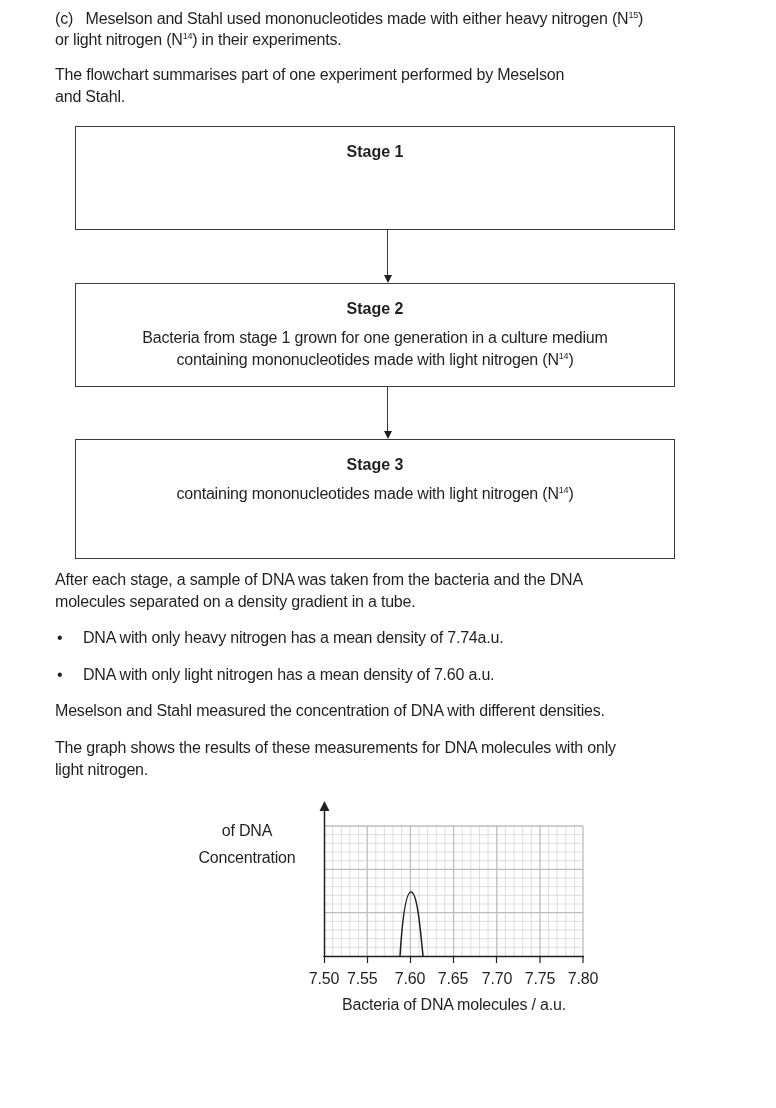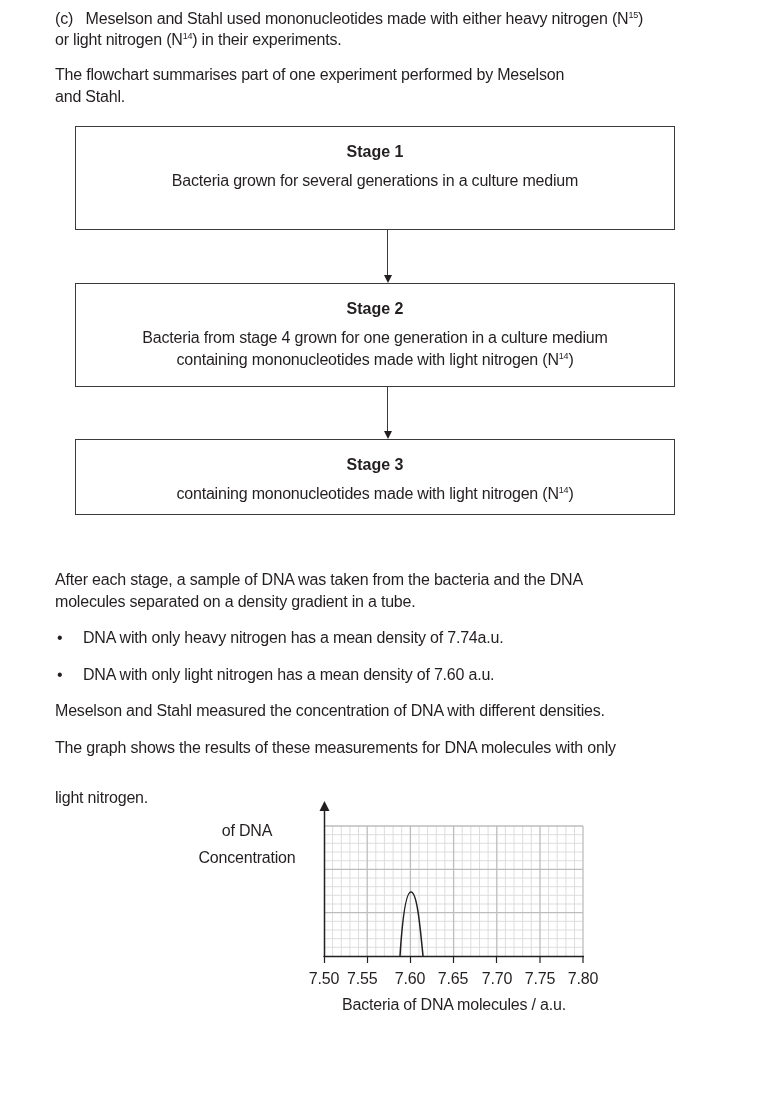--- a/index.html
+++ b/index.html
@@ -36,59 +36,58 @@
   <span>or light nitrogen (N</span><sup>14</sup><span>) in their experiments.</span>
 </div>
 
 <div class="abs txt" style="left:55px; top:64px;">The flowchart summarises part of one experiment performed by Meselson</div>
 <div class="abs txt" style="left:55px; top:86px;">and Stahl.</div>
 
 <div>
   <div class="box" style="top:126px; height:104px;">
     <div class="title">Stage 1</div>
     <div class="desc">
-      <div>Bacteria grown for several generations in a culture medium</div>
     </div>
   </div>
 
   <div class="arrow" style="top:230px; height:46px;"></div>
   <div class="arrowhead" style="left:384px; top:275px;"></div>
 
   <div class="box" style="top:283px; height:104px;">
     <div class="title">Stage 2</div>
     <div class="desc">
-      <div>Bacteria from stage 4 grown for one generation in a culture medium</div>
+      <div>Bacteria from stage 1 grown for one generation in a culture medium</div>
       <div><span>containing mononucleotides made with light nitrogen (N</span><sup>14</sup><span>)</span></div>
     </div>
   </div>
 
   <div class="arrow" style="top:387px; height:45px;"></div>
   <div class="arrowhead" style="left:384px; top:431px;"></div>
 
-  <div class="box" style="top:439px; height:76px;">
+  <div class="box" style="top:439px; height:120px;">
     <div class="title">Stage 3</div>
     <div class="desc">
       <div><span>containing mononucleotides made with light nitrogen (N</span><sup>14</sup><span>)</span></div>
     </div>
   </div>
 </div>
 
 <div class="abs txt" style="left:55px; top:569px;">After each stage, a sample of DNA was taken from the bacteria and the DNA</div>
 <div class="abs txt" style="left:55px; top:591px;">molecules separated on a density gradient in a tube.</div>
 
 <div class="abs txt bullet" style="left:57px; top:627px;">•</div>
 <div class="abs txt" style="left:83px; top:627px;">DNA with only heavy nitrogen has a mean density of 7.74a.u.</div>
 
 <div class="abs txt bullet" style="left:57px; top:664px;">•</div>
 <div class="abs txt" style="left:83px; top:664px;">DNA with only light nitrogen has a mean density of 7.60 a.u.</div>
 
 <div class="abs txt" style="left:55px; top:700px;">Meselson and Stahl measured the concentration of DNA with different densities.</div>
 
 <div class="abs txt" style="left:55px; top:737px;">The graph shows the results of these measurements for DNA molecules with only</div>
-<div class="abs txt" style="left:55px; top:759px;margin-top:28px;">light nitrogen.</div>
+<div class="abs txt" style="left:55px; top:759px;">light nitrogen.</div>
 
 <div>
   <div class="abs txt" style="left:192px; top:799px; width:110px; text-align:center;margin-top:48px;">Concentration</div>
   <div class="abs txt" style="left:192px; top:820px; width:110px; text-align:center;">of DNA</div>
 
   <svg class="abs" style="left:0; top:0;" width="776" height="1108">
     <g stroke="#d9d9d9" stroke-width="0.9">
       <line x1="332.6" y1="826" x2="332.6" y2="956"></line>
         <line x1="341.3" y1="826" x2="341.3" y2="956"></line>
         <line x1="349.9" y1="826" x2="349.9" y2="956"></line>

